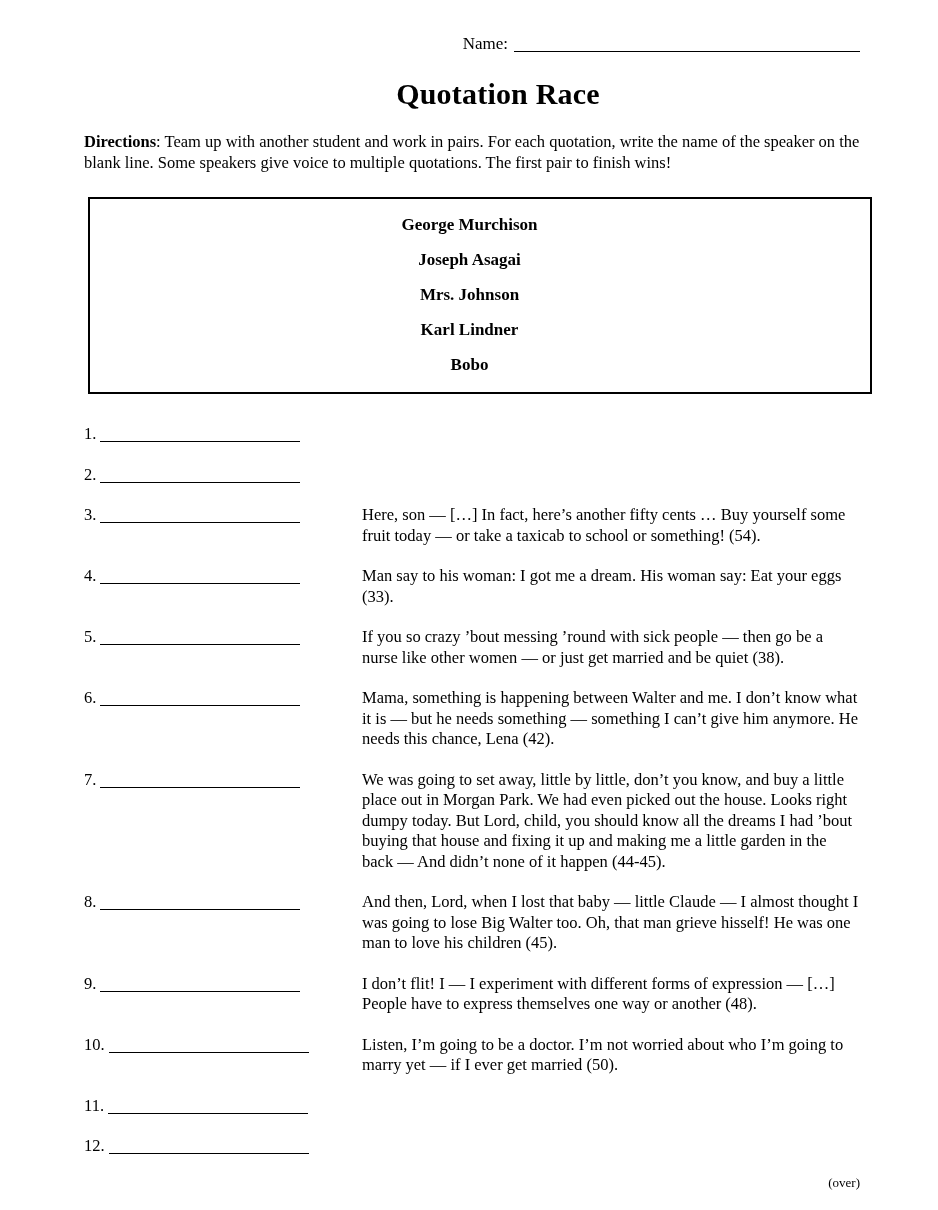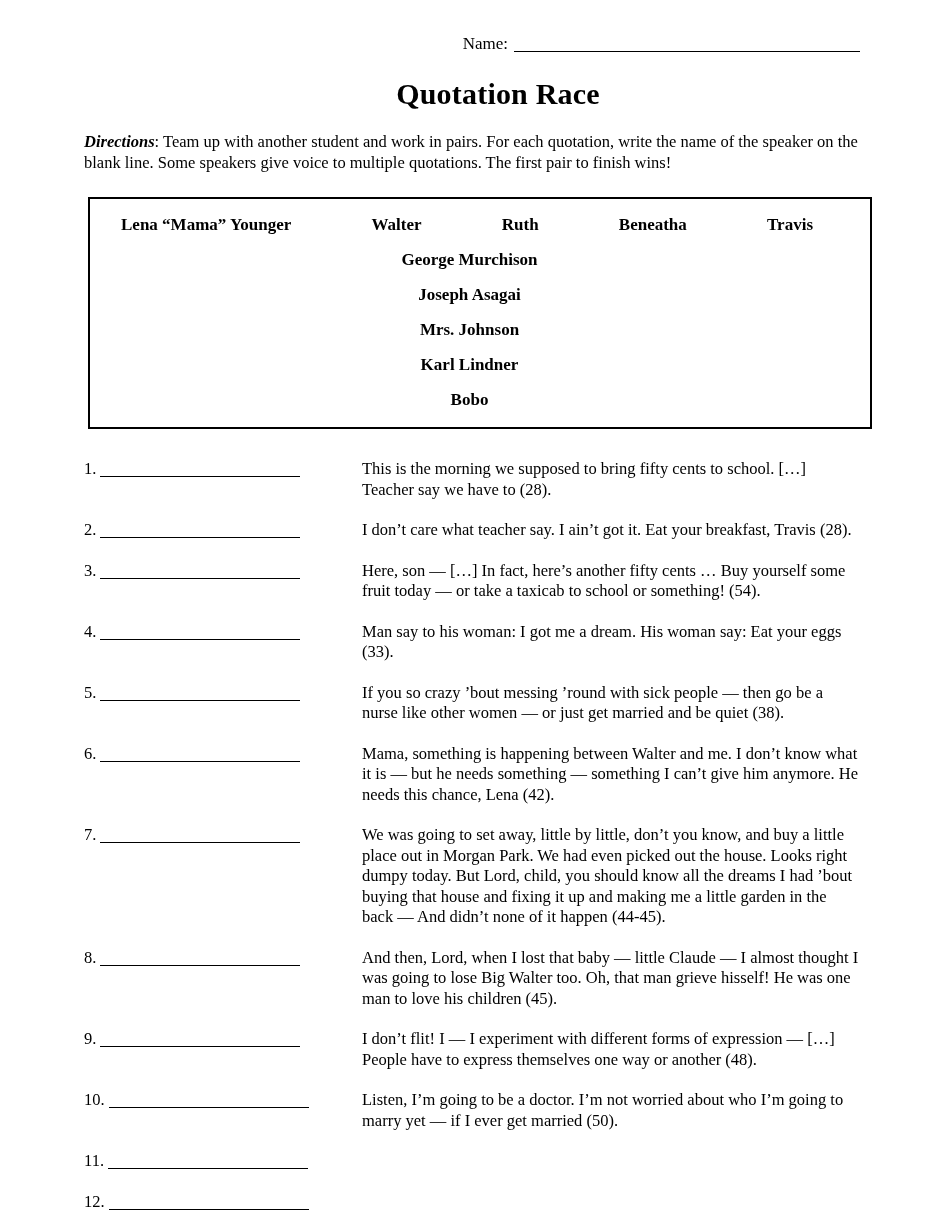--- a/index.html
+++ b/index.html
@@ -38,21 +38,21 @@
     font-weight: bold;
     letter-spacing: 0.2px;
   }
   
   .directions {
     margin-top: 21px;
     width: 776px;
     font-size: 16.5px;
     line-height: 20.5px;
   }
-  .directions b { font-weight: bold; font-style: italic; }
+  .directions b { font-weight: bold; }
   
   .word-bank {
     margin-top: 24px;
     margin-left: 4px;
     width: 784px;
     border: 2.5px solid #000;
     padding: 8px 0 10px;
     font-weight: bold;
     font-size: 17px;
   }
@@ -101,50 +101,41 @@
 
   <div class="name-row">
     <span>Name:</span><span class="name-line"></span>
   </div>
 
   <h1 class="title">Quotation Race</h1>
 
   <p class="directions"><b>Directions</b><span>: Team up with another student and work in pairs. For each quotation, write the name of the speaker on the blank line. Some speakers give voice to multiple quotations. The first pair to finish wins!</span></p>
 
   <div class="word-bank">
-    <div class="wb-row wb-row1">
-      <span>Lena “Mama” Younger</span>
-      <span>Walter</span>
-      <span>Ruth</span>
-      <span>Beneatha</span>
-      <span>Travis</span>
-    </div>
     <div class="wb-row wb-row2">
       <span>George Murchison</span>
       <span>Joseph Asagai</span>
       <span>Mrs. Johnson</span>
       <span>Karl Lindner</span>
       <span>Bobo</span>
     </div>
   </div>
 
   <div class="items">
 
     <div class="item">
       <div class="left">
         <span class="num">1.</span><span class="blank"></span>
       </div>
-      <div class="quote">This is the morning we supposed to bring fifty cents to school. […] Teacher say we have to (28).</div>
     </div>
 
     <div class="item">
       <div class="left">
         <span class="num">2.</span><span class="blank"></span>
       </div>
-      <div class="quote">I don’t care what teacher say. I ain’t got it. Eat your breakfast, Travis (28).</div>
     </div>
 
     <div class="item">
       <div class="left">
         <span class="num">3.</span><span class="blank"></span>
       </div>
       <div class="quote">Here, son — […] In fact, here’s another fifty cents … Buy yourself some fruit today — or take a taxicab to school or something! (54).</div>
     </div>
 
     <div class="item">

